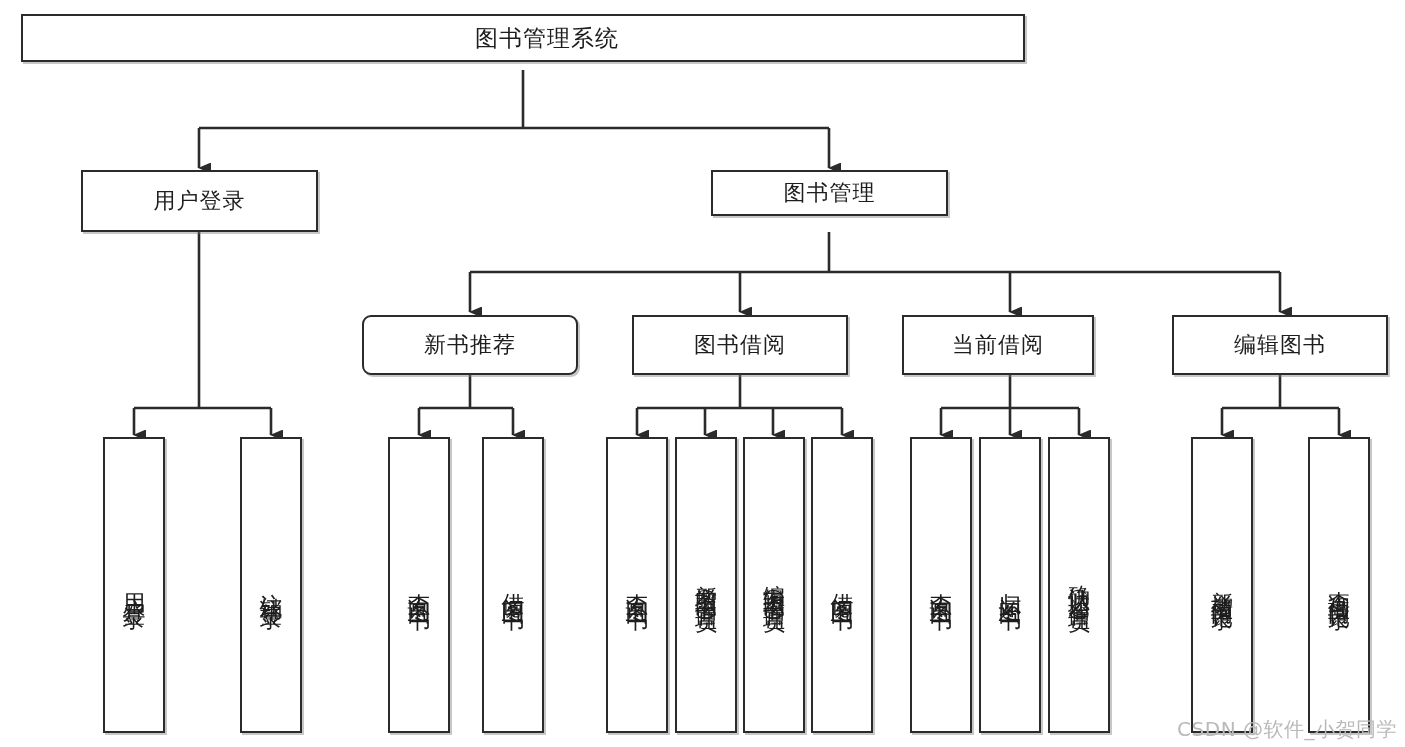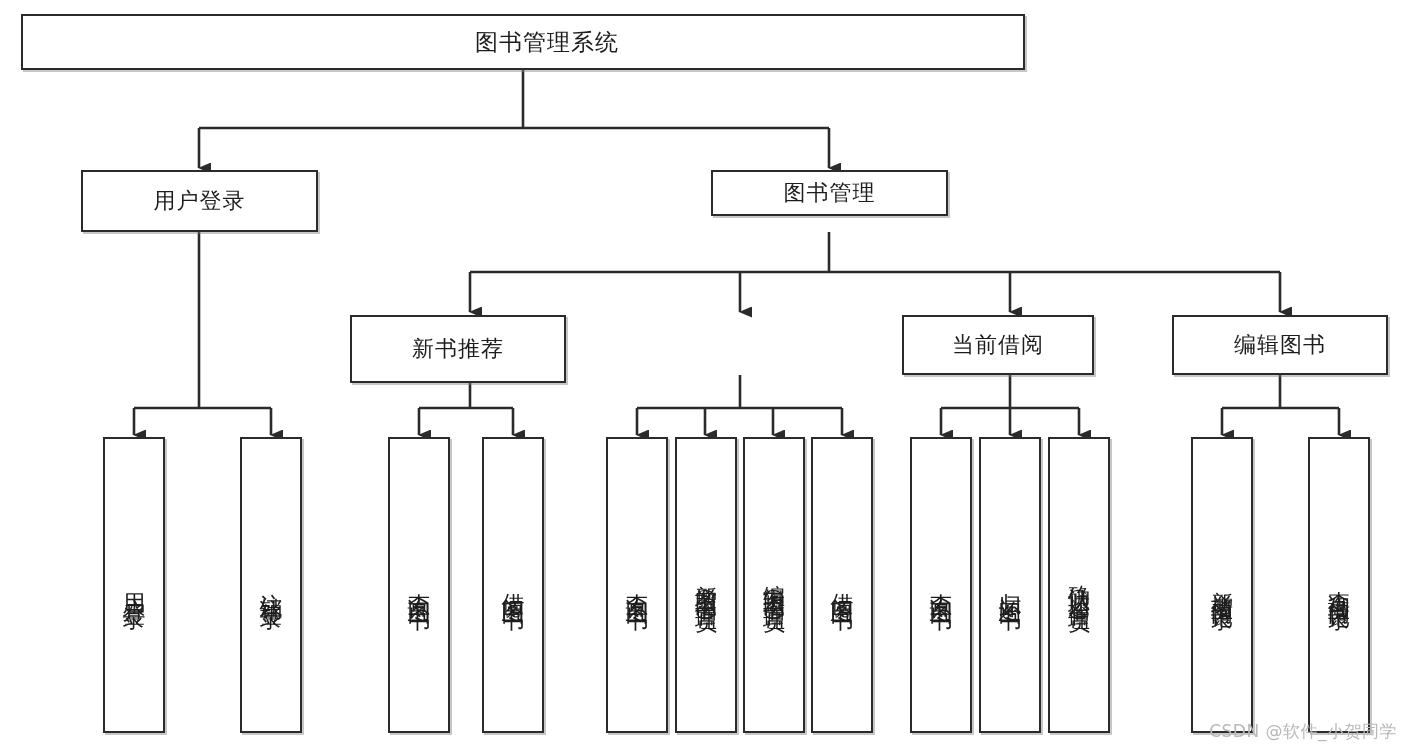--- a/index.html
+++ b/index.html
@@ -8,21 +8,21 @@
   svg#wires{position:absolute;left:0;top:0;width:1405px;height:747px;}
   .node{position:absolute;box-sizing:border-box;background:#ffffff;border:2px solid #2b2b2b;
         box-shadow:2px 2px 0 rgba(130,130,130,0.45);display:flex;align-items:center;justify-content:center;}
   .node .lbl{color:#1d1d1d;white-space:nowrap;line-height:1.05;}
   .h-node .lbl{font-size:22px;letter-spacing:1px;}
   .root .lbl{font-size:23px;letter-spacing:1px;}
   .leaf{align-items:center;justify-content:center;}
   .leaf .lbl{writing-mode:vertical-rl;text-orientation:upright;font-size:23px;letter-spacing:5px;
              line-height:1;max-height:100%;}
   .leaf.tall .lbl{letter-spacing:4px;font-size:22px;}
-  .watermark{position:absolute;right:8px;bottom:4px;color:#b9b9b9;font-size:17px;
+  .watermark{position:absolute;right:8px;bottom:4px;color:#b9b9b9;font-size:20px;
              letter-spacing:0.5px;white-space:nowrap;text-align:right;}
 </style>
 </head>
 <body>
 
 <div id="stage">
 
   <svg id="wires" viewBox="0 0 1405 747" xmlns="http://www.w3.org/2000/svg">
     <defs>
       <marker id="ah" markerWidth="11" markerHeight="13" refX="5.5" refY="12" orient="auto" markerUnits="userSpaceOnUse">
@@ -66,33 +66,36 @@
       <path d="M1010,408 L1010,435" marker-end="url(#ah)"></path>
       <path d="M1079,408 L1079,435" marker-end="url(#ah)"></path>
 
       <path d="M1280,375 L1280,408"></path>
       <path d="M1222,408 L1339,408"></path>
       <path d="M1222,408 L1222,435" marker-end="url(#ah)"></path>
       <path d="M1339,408 L1339,435" marker-end="url(#ah)"></path>
     </g>
   </svg>
 
-  <div class="node root" style="left:21px;top:14px;width:1004px;height:56px;padding-left:48px;">
+  <div class="node root" style="left:21px;top:14px;width:1004px;height:48px;padding-left:48px;">
     <span class="lbl">图书管理系统</span>
   </div>
 
   <div class="node h-node" style="left:81px;top:170px;width:237px;height:62px;">
     <span class="lbl">用户登录</span>
   </div>
   <div class="node h-node" style="left:711px;top:170px;width:237px;height:46px;">
     <span class="lbl">图书管理</span>
   </div>
 
-  <div class="node h-node" style="left:350px;top:315px;width:216px;height:68px;">
+  <div class="node h-node" style="left:362px;top:315px;width:216px;height:60px;border-radius:9px;">
     <span class="lbl">新书推荐</span>
+  </div>
+  <div class="node h-node" style="left:632px;top:315px;width:216px;height:60px;">
+    <span class="lbl">图书借阅</span>
   </div>
   <div class="node h-node" style="left:902px;top:315px;width:192px;height:60px;">
     <span class="lbl">当前借阅</span>
   </div>
   <div class="node h-node" style="left:1172px;top:315px;width:216px;height:60px;">
     <span class="lbl">编辑图书</span>
   </div>
 
   <div class="node leaf" style="left:103px;top:437px;width:62px;height:296px;">
     <span class="lbl">用户登录</span>

